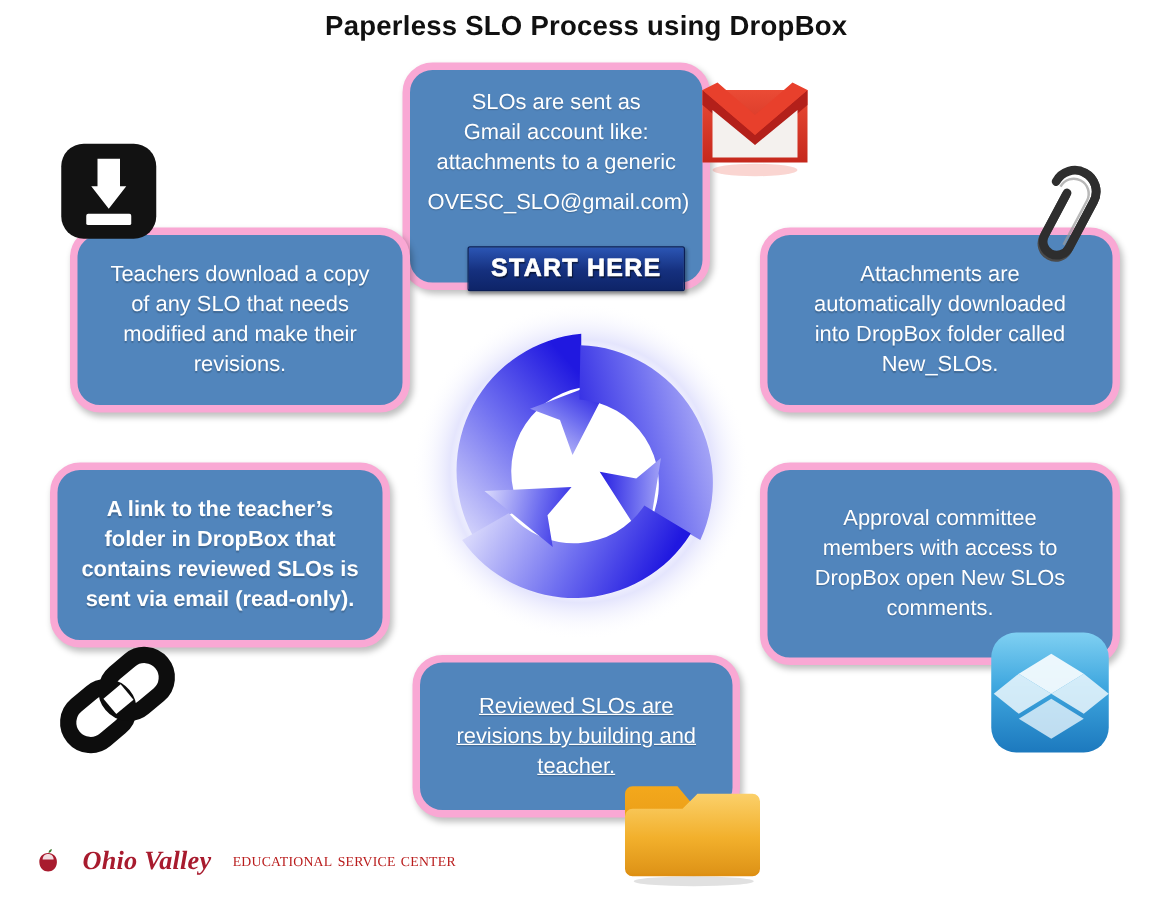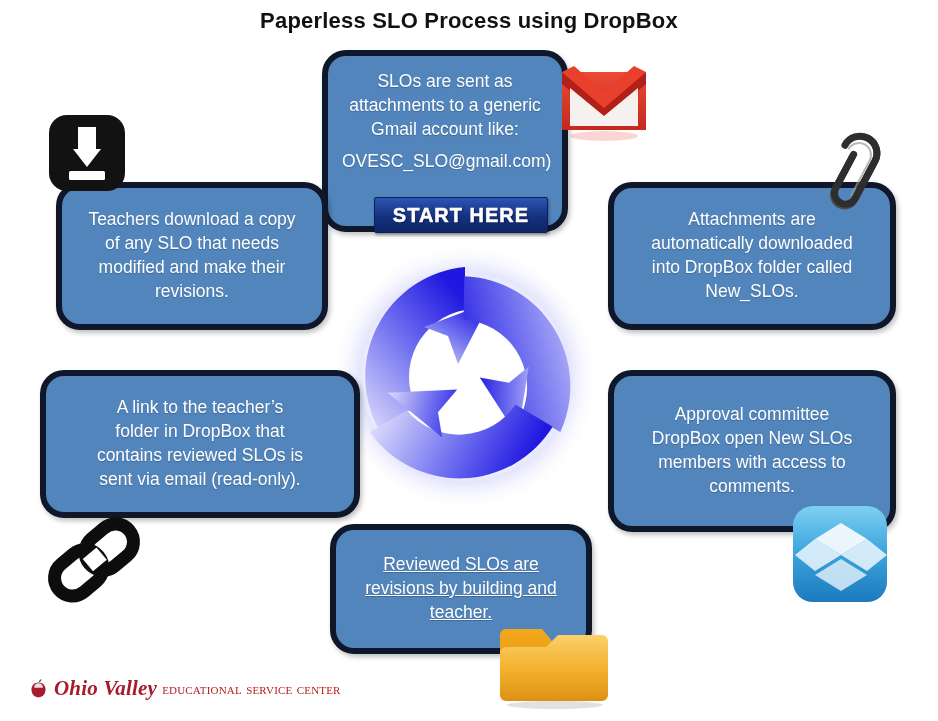--- a/index.html
+++ b/index.html
@@ -30,21 +30,21 @@
     color: #111111;
     letter-spacing: 0.2px;
     font-family: "Liberation Sans", sans-serif;
   }
 
   
   .pbox {
     position: absolute;
     box-sizing: border-box;
     background: #5185BC;
-    border: 6px solid #0f172a;
+    border: 6px solid #f9a8d4;
     border-radius: 24px;
     color: #ffffff;
     font-size: 17.5px;
     line-height: 1.36;
     text-align: center;
     display: flex;
     align-items: center;
     justify-content: center;
     padding: 8px 14px;
     box-shadow: 2px 3px 5px rgba(0,0,0,0.25);
@@ -53,21 +53,21 @@
   .pbox .txt {
     width: 100%;
     text-shadow: 0 1px 1px rgba(0,0,0,0.22);
   }
   .pbox .txt .line { display: block; }
   .pbox .gap { display: block; height: 9px; }
 
   #box-start   { left: 322px; top: 50px;  width: 246px; height: 182px; align-items: flex-start; padding-top: 14px; }
   #box-left1   { left: 40px;  top: 182px; width: 272px; height: 148px; margin-left: 16px; }
   #box-right1  { left: 608px; top: 182px; width: 288px; height: 148px; }
-  #box-left2   { left: 40px;  top: 370px; width: 320px; height: 148px; }
+  #box-left2   { left: 40px;  top: 370px; width: 272px; height: 148px; font-weight: bold; }
   #box-right2  { left: 608px; top: 370px; width: 288px; height: 162px; }
   #box-bottom  { left: 330px; top: 524px; width: 262px; height: 130px; text-decoration: underline; }
 
   
   #start-badge {
     position: absolute;
     left: 374px;
     top: 197px;
     width: 172px;
     height: 34px;
@@ -110,21 +110,21 @@
   #icon-dropbox  { left: 790px; top: 503px; width: 102px; height: 106px; z-index: 11; }
   #icon-folder   { left: 500px; top: 613px; width: 110px; height: 98px; z-index: 11; }
 
   
   #footer-logo {
     position: absolute;
     left: 28px;
     top: 676px;
     display: flex;
     align-items: center;
-    gap: 5px;
+    gap: 17px;
     z-index: 10;
   }
   #footer-logo .apple-icon { width: 21px; height: 21px; }
   #footer-logo .brand {
     font-family: "Liberation Serif", serif;
     font-style: italic;
     font-weight: bold;
     font-size: 21px;
     color: #A81B2E;
     letter-spacing: 0.2px;
@@ -181,22 +181,22 @@
 
     <g transform="rotate(240 145 145)">
       <path d="M145,35 A110,110 0 0 0 58,196 L96,175 A68,68 0 0 1 145,78 Z" fill="url(#g3)"></path>
       <path d="M104,95 L170,70 L138,132 L128,104 Z" fill="url(#g3)"></path>
     </g>
   </svg>
 
   <div class="pbox" id="box-start">
     <div class="txt">
       <span class="line">SLOs are sent as</span>
+      <span class="line">Gmail account like:</span>
       <span class="line">attachments to a generic</span>
-      <span class="line">Gmail account like:</span>
       <span class="gap"></span>
       <span class="line">OVESC_SLO@gmail.com)</span>
     </div>
   </div>
 
   <div id="start-badge">
     <span>START HERE</span>
   </div>
 
   <div class="pbox" id="box-left1">
@@ -222,22 +222,22 @@
       <span class="line">A link to the teacher’s</span>
       <span class="line">folder in DropBox that</span>
       <span class="line">contains reviewed SLOs is</span>
       <span class="line">sent via email (read-only).</span>
     </div>
   </div>
 
   <div class="pbox" id="box-right2">
     <div class="txt">
       <span class="line">Approval committee</span>
+      <span class="line">members with access to</span>
       <span class="line">DropBox open New SLOs</span>
-      <span class="line">members with access to</span>
       <span class="line">comments.</span>
     </div>
   </div>
 
   <div class="pbox" id="box-bottom">
     <div class="txt">
       <span class="line">Reviewed SLOs are</span>
       <span class="line">revisions by building and</span>
       <span class="line">teacher.</span>
     </div>

